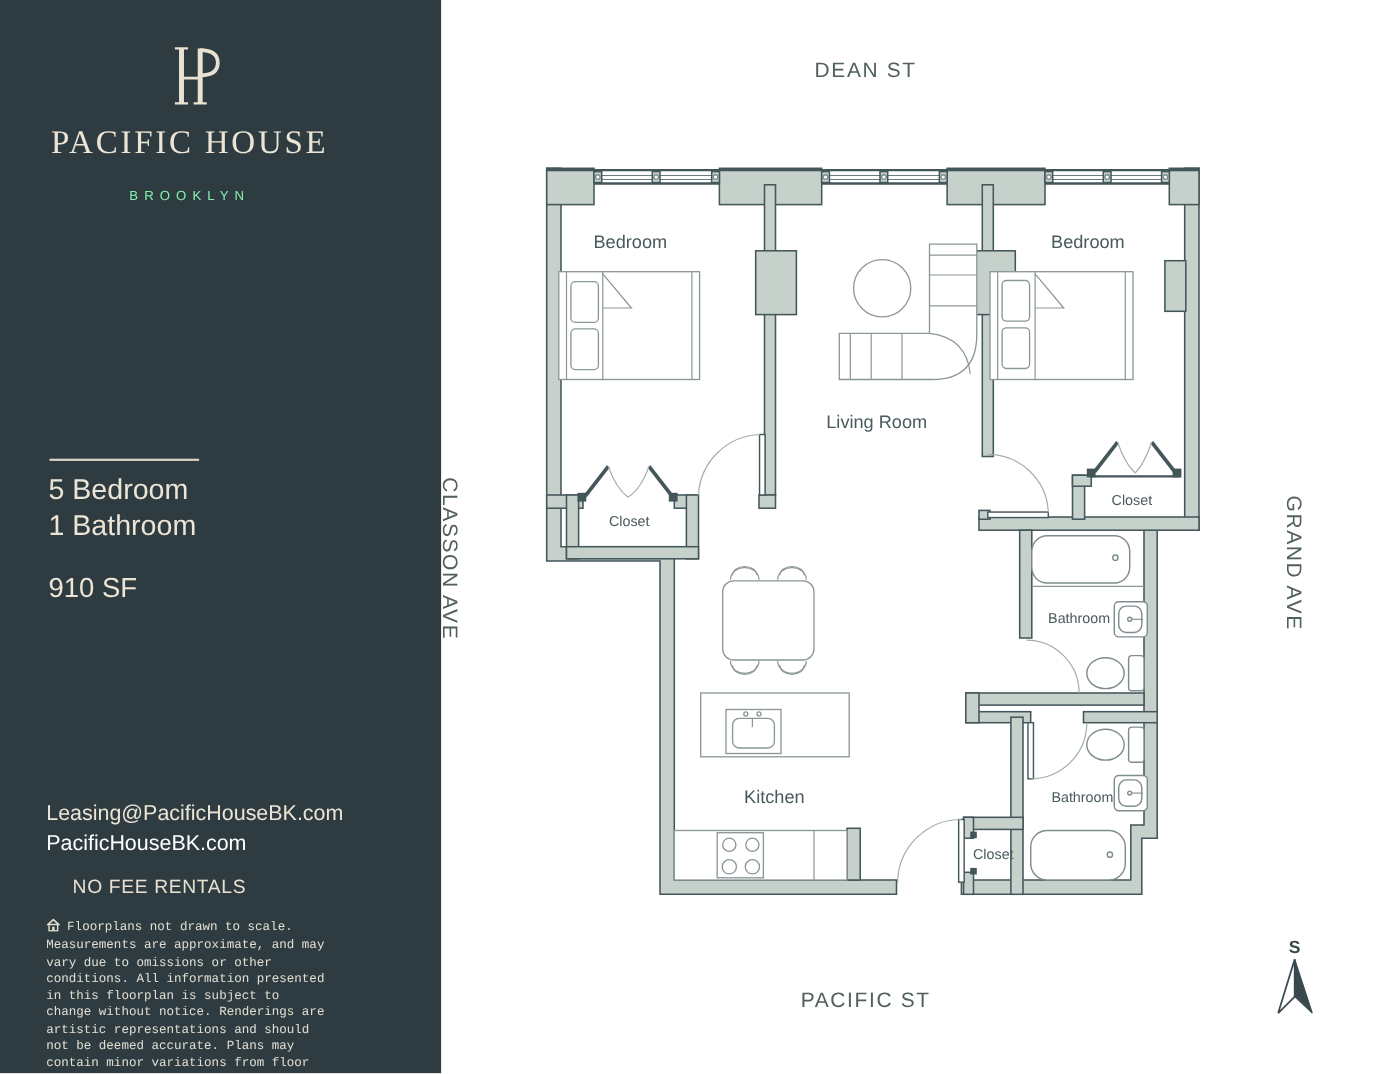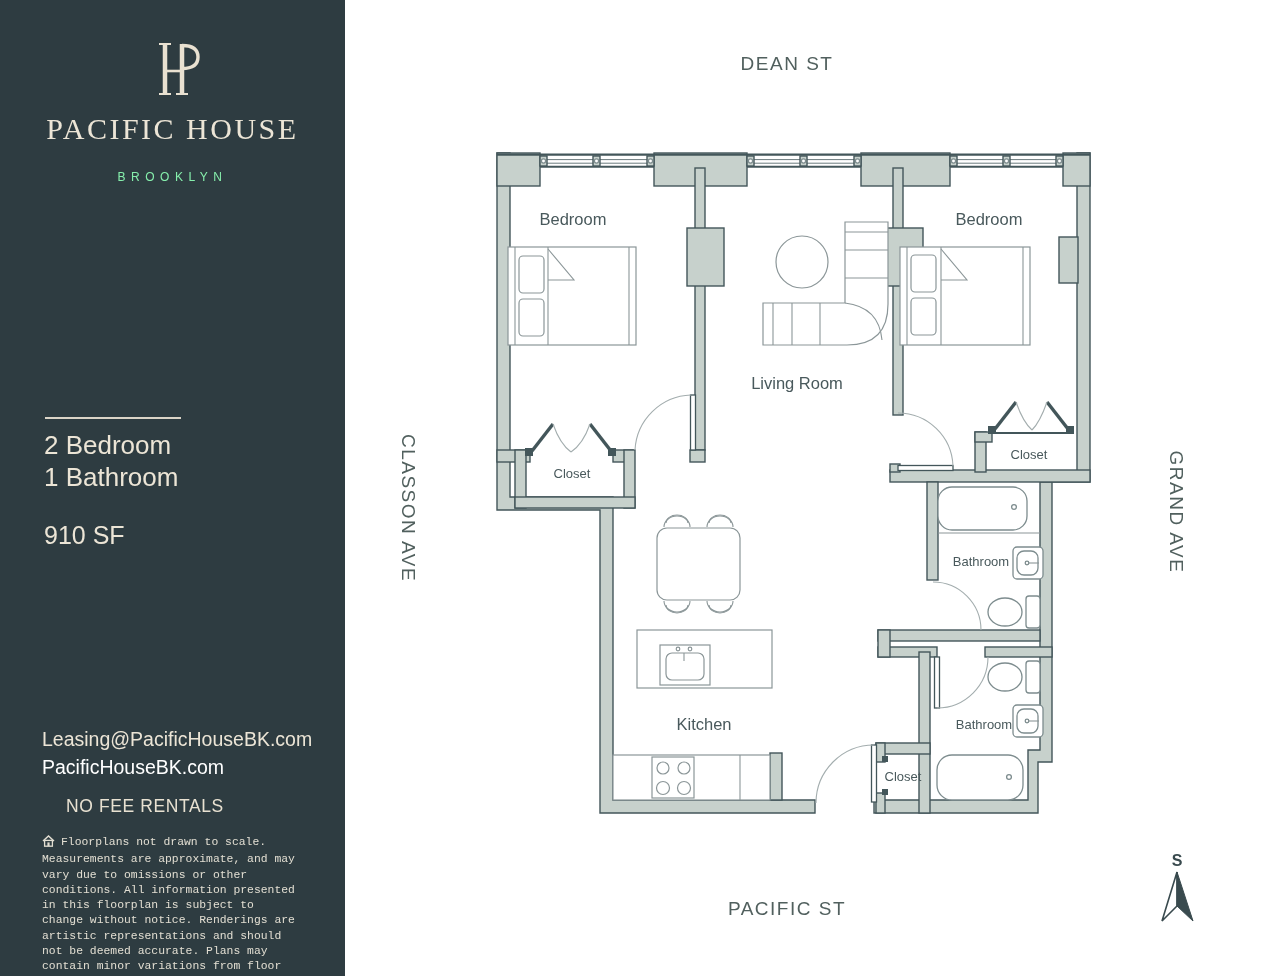--- a/index.html
+++ b/index.html
@@ -1,19 +1,19 @@
 <!DOCTYPE html>
 <html><head>
 <meta charset="utf-8">
 <style>
   html,body{margin:0;padding:0;background:#ffffff;}
   #stage{position:relative;width:1264px;height:976px;background:#ffffff;overflow:hidden;
          font-family:"Liberation Sans", sans-serif;}
   
-  #sidebar{position:absolute;left:0;top:0;width:345px;height:976px;background:#2e3c41;color:#ece5d6;}
+  #sidebar{position:absolute;left:0;top:0;width:401px;height:976px;background:#2e3c41;color:#ece5d6;}
   .logo-block{position:absolute;left:0;top:38px;width:345px;text-align:center;}
   .brand-name{font-family:"Liberation Serif", serif;font-size:30px;letter-spacing:2.5px;
               color:#ece5d6;margin-top:8px;font-weight:400;}
   .brand-sub{font-size:12px;letter-spacing:5.5px;color:#86efac;margin-top:24px;}
   .unit-number{position:absolute;left:44px;top:352px;font-size:46px;font-weight:300;color:#eae3d3;letter-spacing:1px;}
   .divider{position:absolute;left:45px;top:417px;width:136px;height:2px;background:#e9e2d2;opacity:.92;}
   .unit-type{position:absolute;left:44px;top:430px;font-size:26px;line-height:1.23;color:#ece5d6;}
   .unit-size{position:absolute;left:44px;top:521px;font-size:25px;color:#ece5d6;}
   .contact-email{position:absolute;left:42px;top:728px;font-size:19.5px;color:#ece5d6;text-align:right;}
   .contact-site{position:absolute;left:42px;top:756px;font-size:19.5px;color:#ffffff;}
@@ -55,21 +55,21 @@
           <line x1="24" y1="33" x2="41" y2="33" stroke-width="2.6"></line>
           <path d="M41,7.5 Q57,7.5 57,19 Q57,30.5 41,30.5" stroke-width="3.4"></path>
         </g>
       </svg>
       <div class="brand-name">PACIFIC HOUSE</div>
       <div class="brand-sub">BROOKLYN</div>
     </div>
 
     <div class="divider"></div>
     <div class="unit-type">
-      <div>2 Bedroom</div>
+      <div>5 Bedroom</div>
       <div>1 Bathroom</div>
     </div>
     <div class="unit-size">910 SF</div>
 
     <div class="contact-email">Leasing@PacificHouseBK.com</div>
     <div class="contact-site">PacificHouseBK.com</div>
     <div class="no-fee">NO FEE RENTALS</div>
 
     <div class="disclaimer">
       <span class="h-icon">

